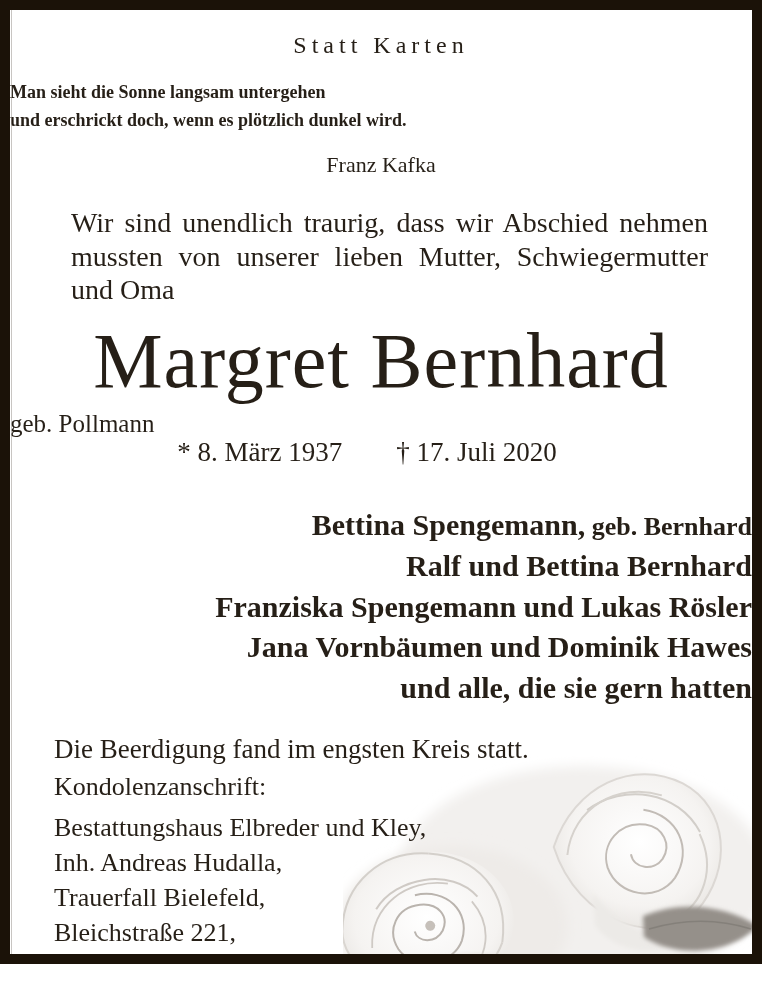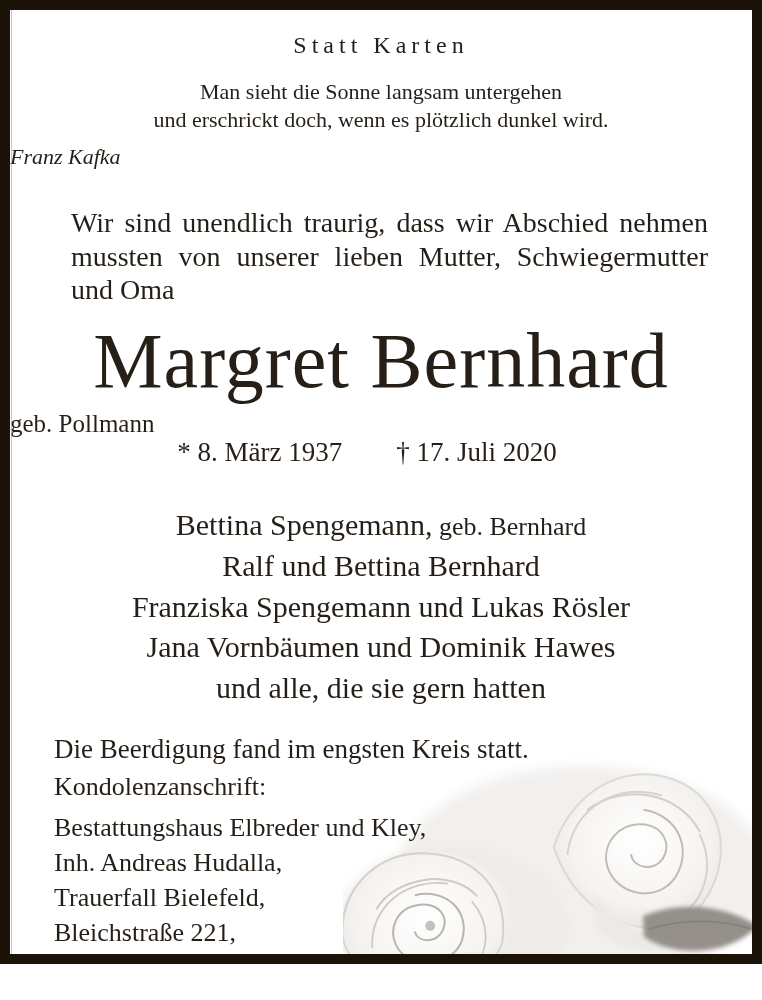--- a/index.html
+++ b/index.html
@@ -19,33 +19,33 @@
     color:var(--ink);
   }
   
   .page::before{
     content:"";position:absolute;left:1px;top:0;bottom:0;width:1px;
     background:#9b968f;opacity:.55;z-index:2;
   }
   .block{position:absolute;left:0;right:0;z-index:1;}
 
   .statt-karten{top:22px;text-align:center;font-size:24px;letter-spacing:5px;}
-  .quote{top:68px;text-align:center;font-size:22px;line-height:28px;}
-  .quote-attribution{top:134px;font-size:22px;font-style:italic;}
+  .quote{top:68px;font-size:18px;line-height:28px;font-weight:bold;}
+  .quote-attribution{top:142px;text-align:center;font-size:22px;}
 
   .intro{top:196px;left:44px;right:44px;font-size:28px;line-height:33.5px;margin-left:17px;}
   .intro-line{text-align:justify;text-align-last:justify;}
   .intro-line.last{text-align-last:left;}
 
   .deceased-name{top:308px;text-align:center;font-size:78px;line-height:86px;letter-spacing:1px;}
   .maiden-name{top:392px;text-align:left;font-size:25px;margin-top:8px;}
   .dates{top:427px;text-align:center;font-size:27px;transform:translateX(-14px);}
   .dates .date-gap{display:inline-block;width:54px;}
 
-  .mourners{top:496px;text-align:center;font-size:30px;line-height:38.8px;}
+  .mourners{top:496px;text-align:right;font-size:30px;line-height:38.8px;font-weight:bold;}
   .mourners .suffix{font-size:26px;}
 
   .funeral-note{top:724px;left:44px;right:44px;font-size:27px;}
   .condolence-label{top:762px;left:44px;right:44px;font-size:26px;}
   .condolence-lines{top:800px;left:44px;right:44px;font-size:26px;line-height:35px;}
 
   .roses{position:absolute;left:333px;top:746px;width:421px;height:242px;z-index:0;}
 </style>
 </head>
 <body>

